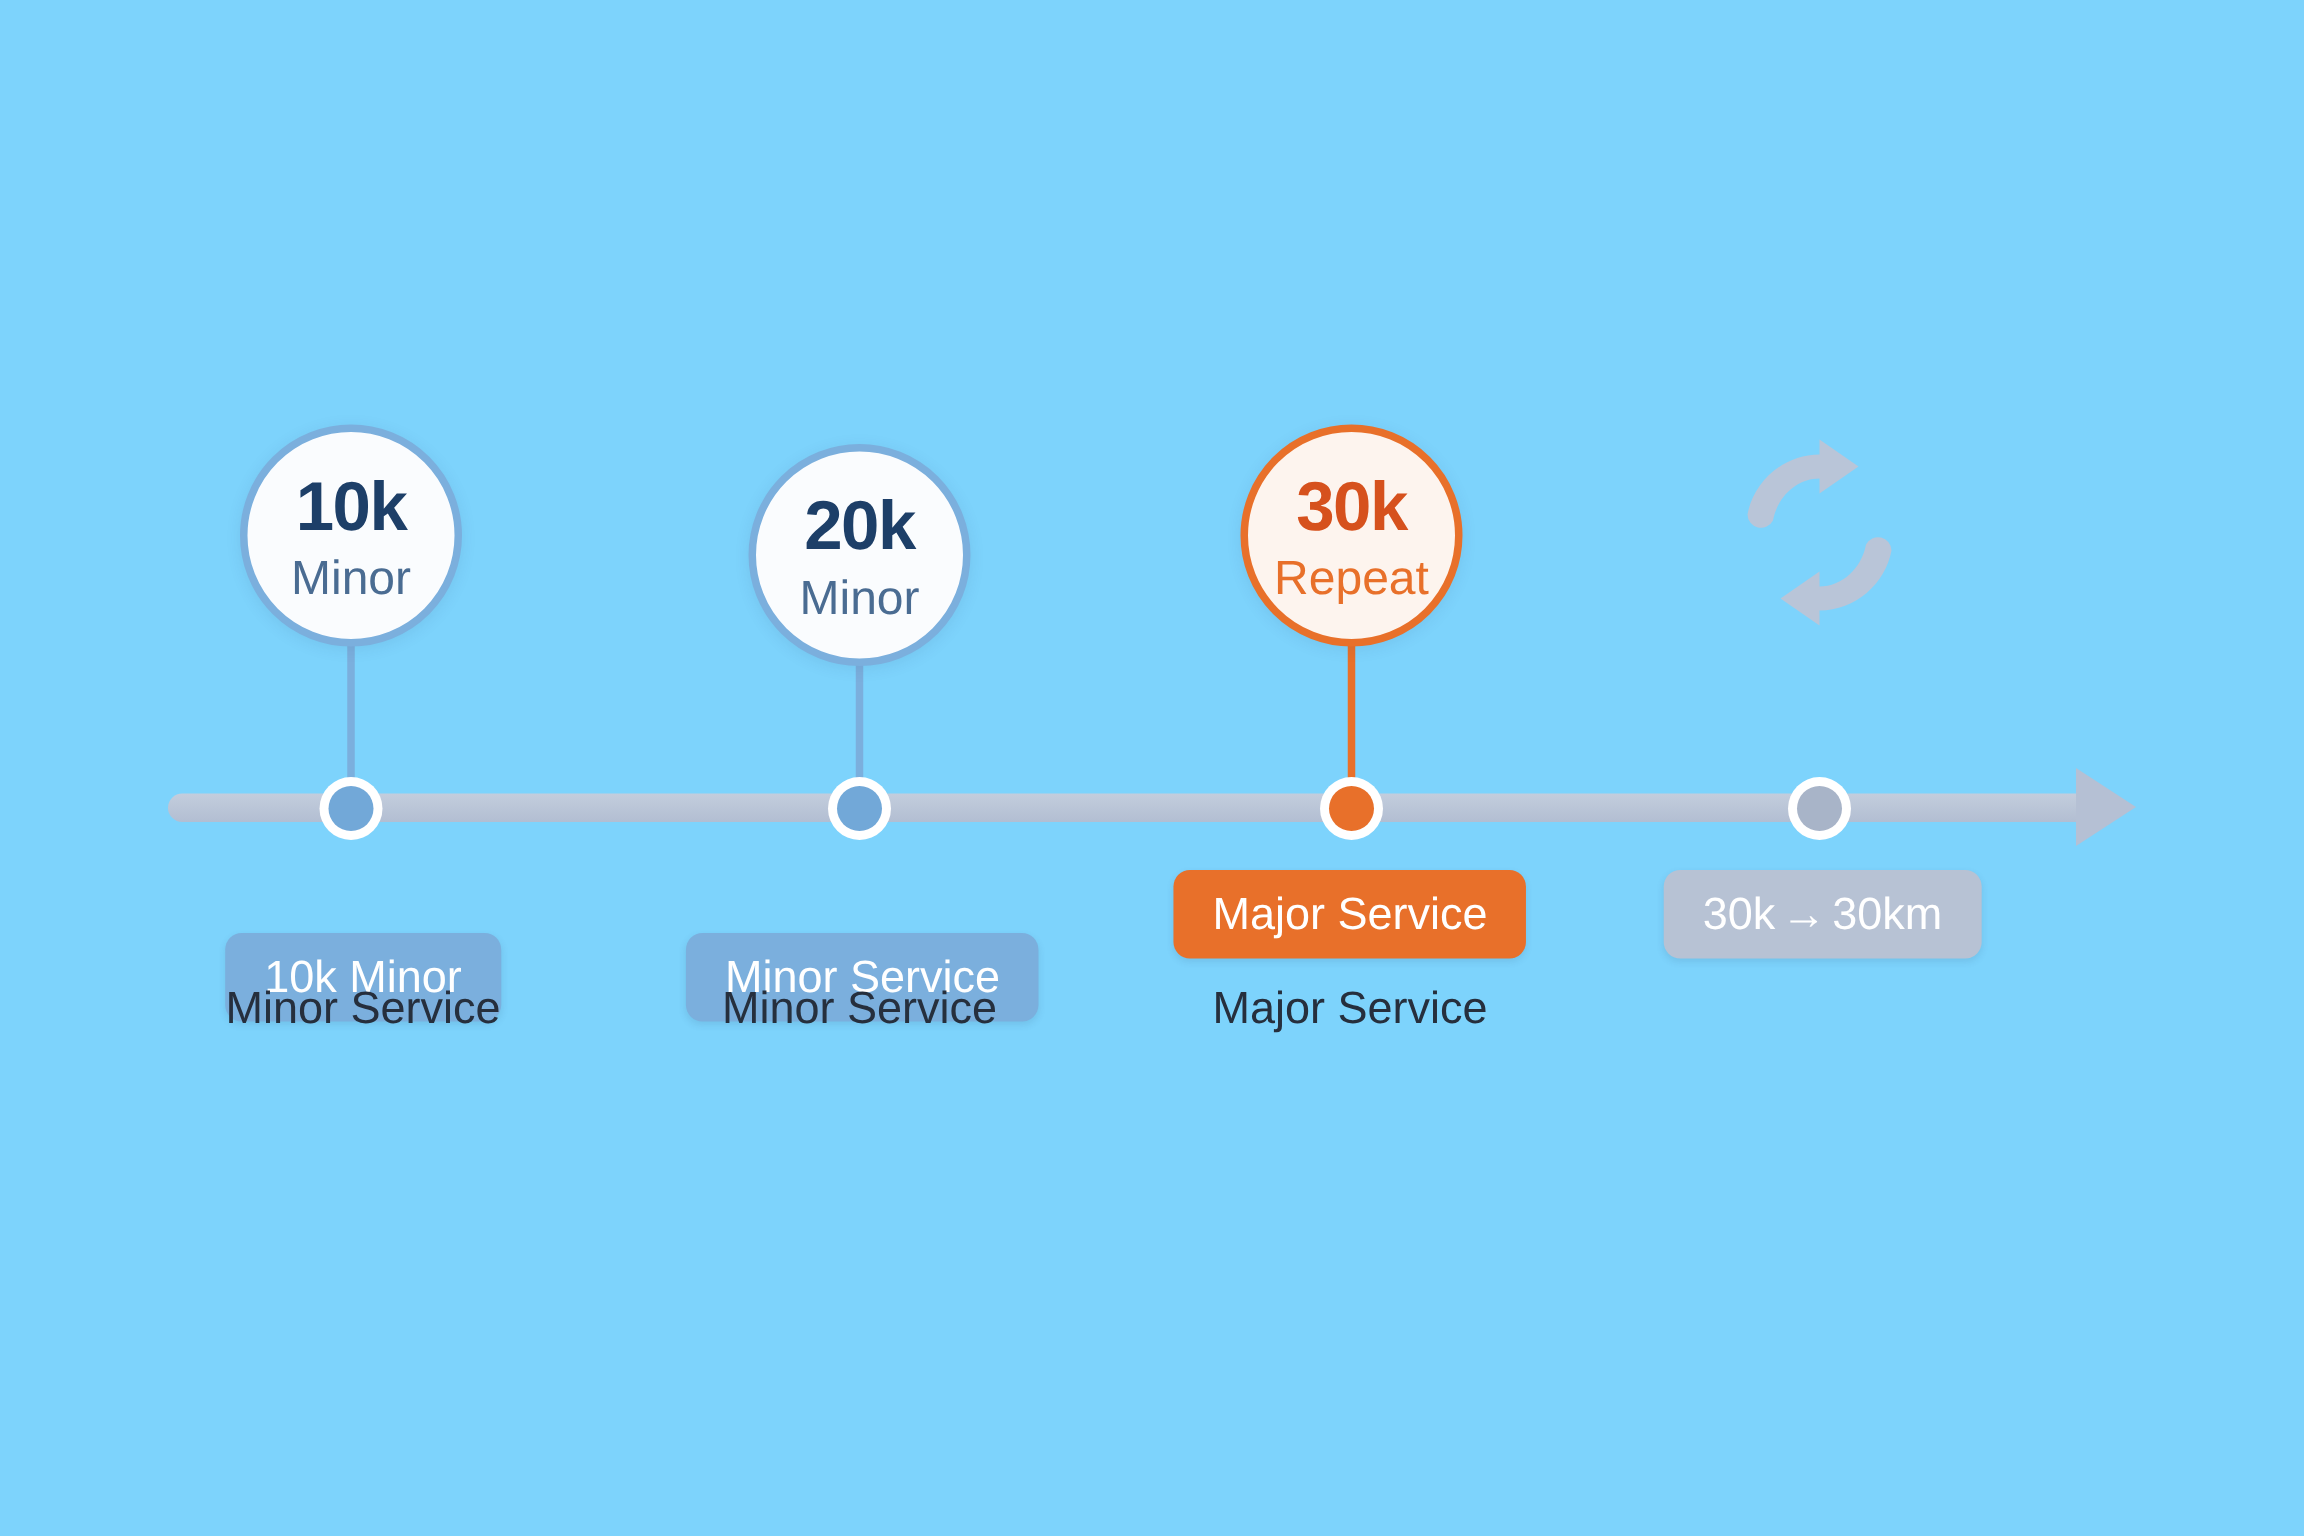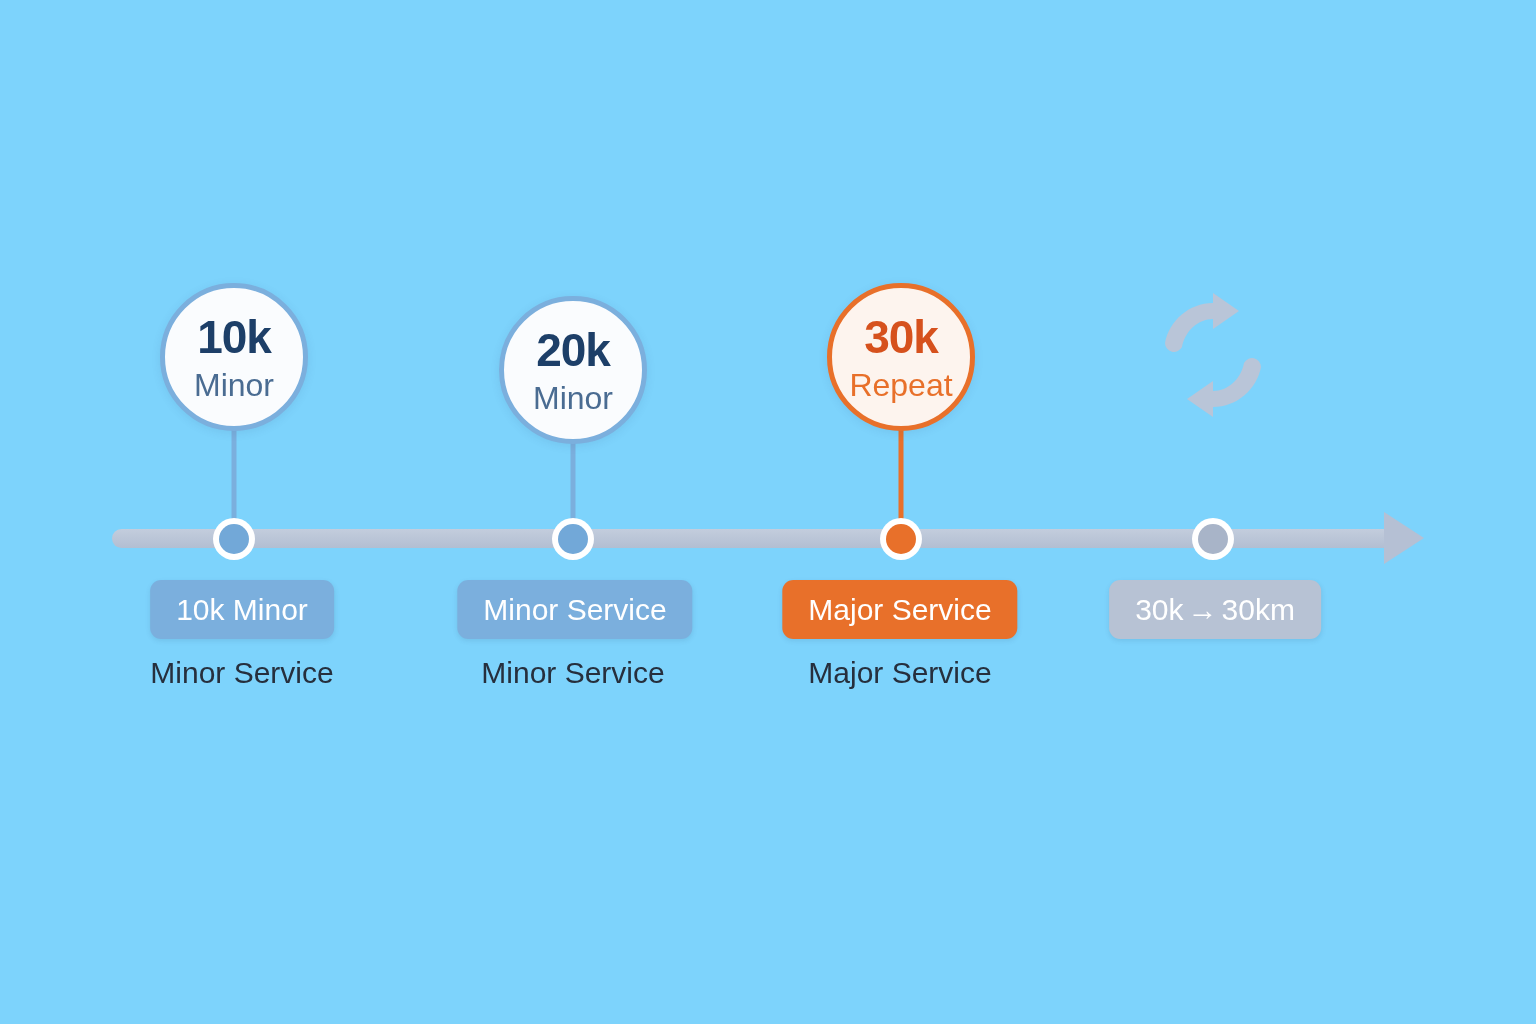--- a/index.html
+++ b/index.html
@@ -102,21 +102,21 @@
     height:59px;
     border-radius:11px;
     transform:translateX(-50%);
     display:flex; align-items:center; justify-content:center;
     padding:0 26px;
     color:#ffffff;
     font-size:30px;
     white-space:nowrap;
     box-shadow:0 2px 5px rgba(40,70,110,.12);
   }
-  .chip.blue   { background:#7bafdd; }
+  .chip.blue   { background:#7bafdd;margin-top:42px; }
   .chip.orange { background:#e8702a; }
   .chip.grey   { background:#b7c2d4; }
   .chip .arrow-glyph { padding:0 4px; font-weight:bold; }
 
   
   .caption {
     position:absolute;
     top:656px;
     transform:translateX(-50%);
     color:#262f3d;

